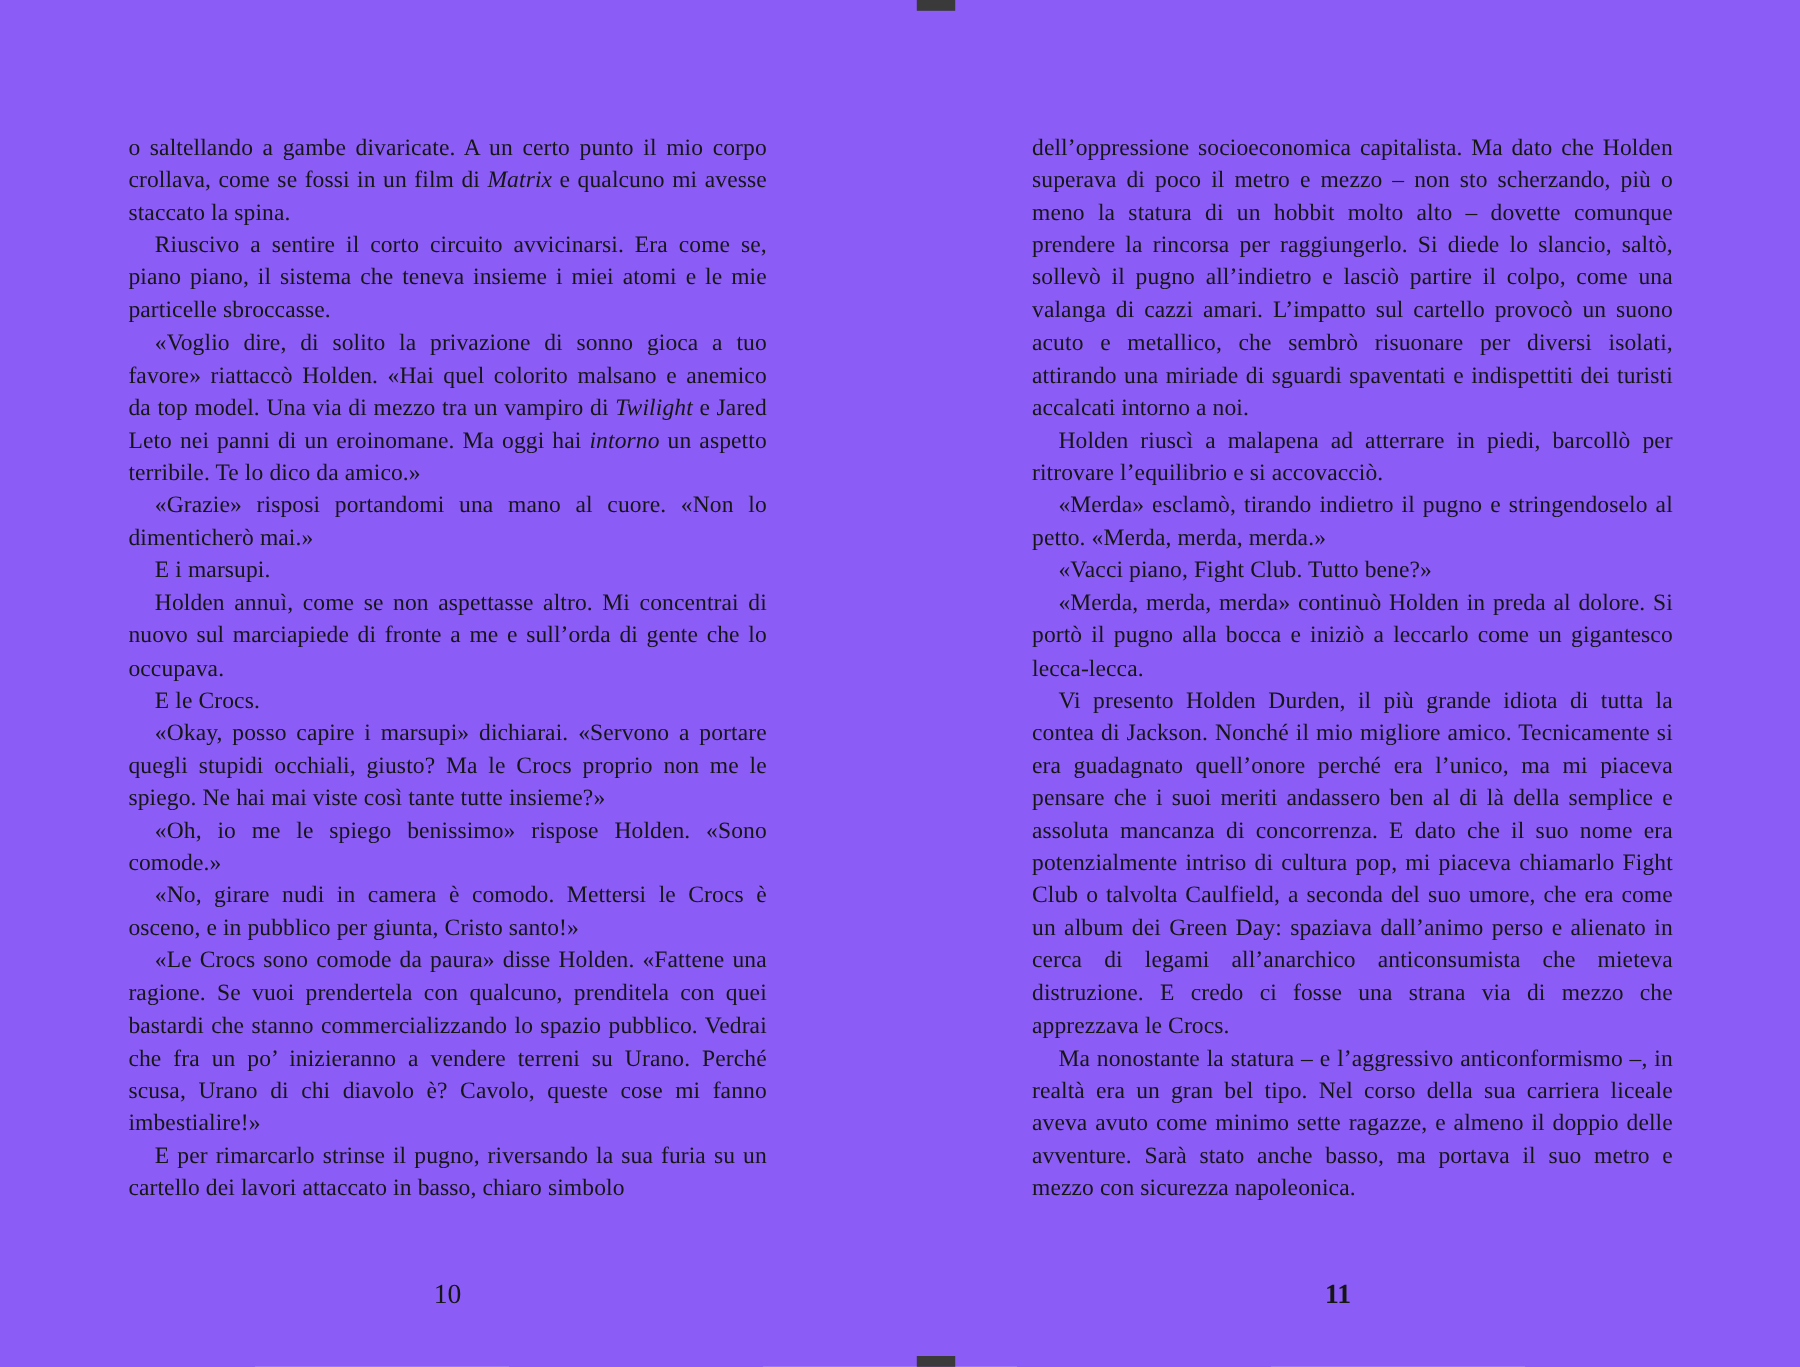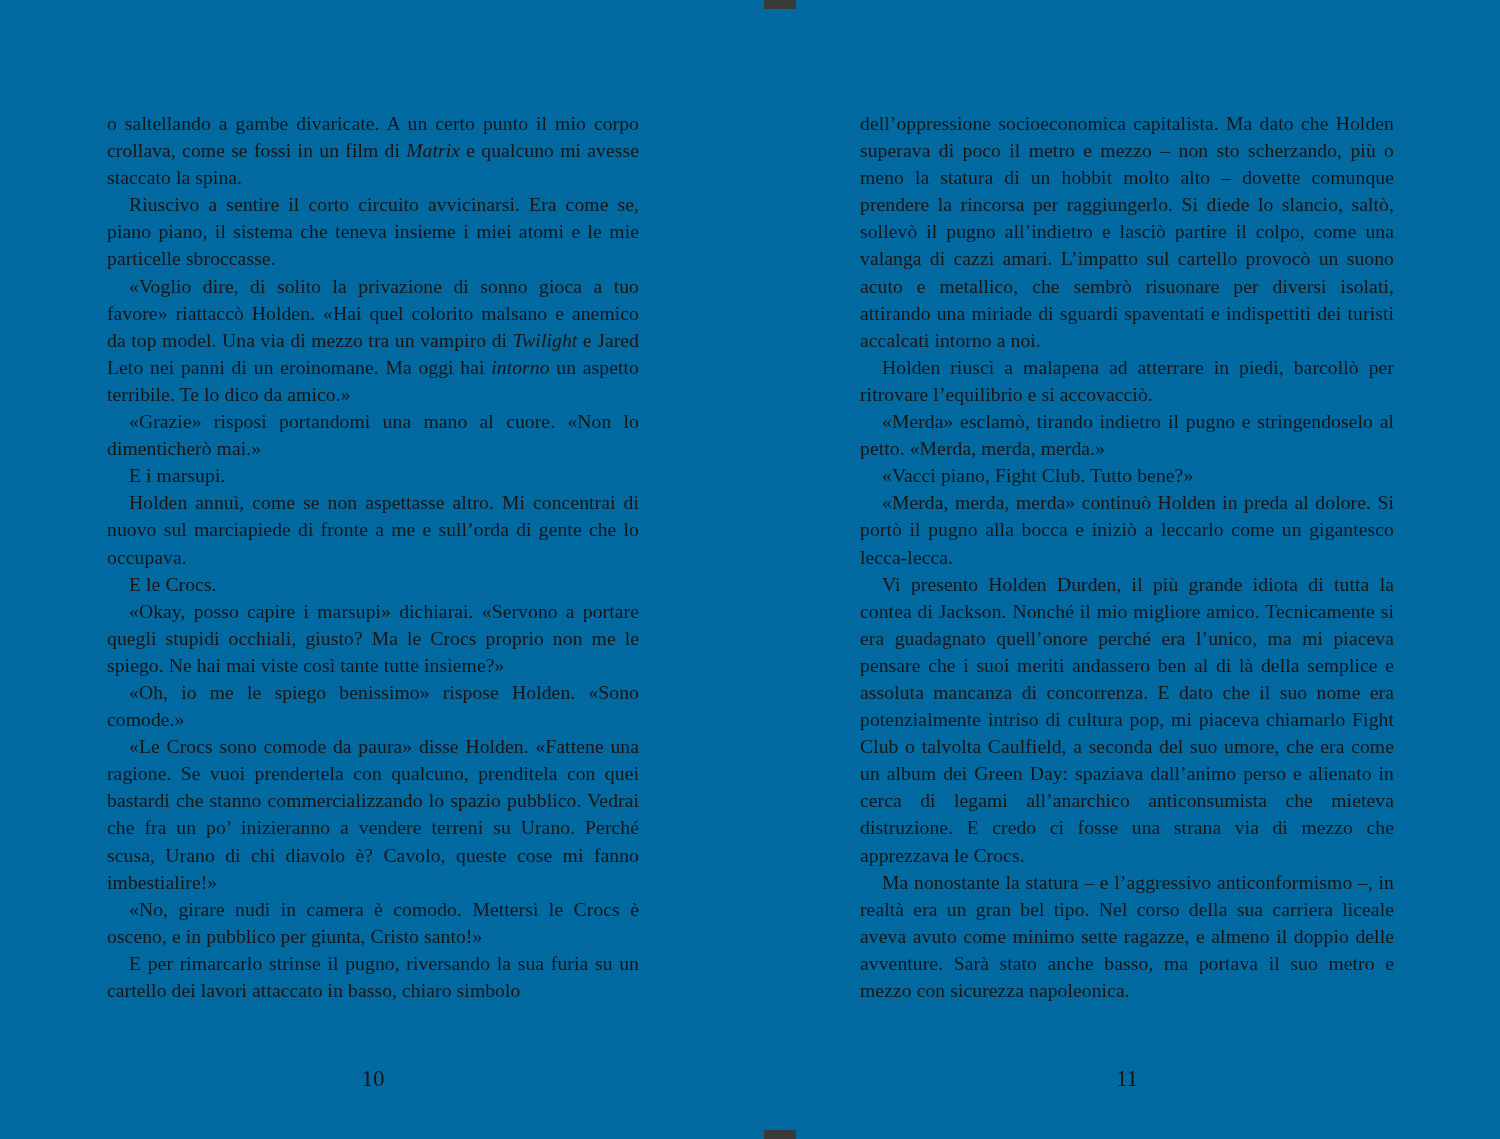--- a/index.html
+++ b/index.html
@@ -8,21 +8,21 @@
     background: #ffffff;
     font-family: "Liberation Serif", serif;
     color: #161616;
     position: relative;
     overflow: hidden;
   }
   .spread {
     position: relative;
     width: 1500px;
     height: 1139px;
-    background: #0369a1;
+    background: #8b5cf6;
   }
   .page {
     position: absolute;
     top: 0;
     width: 750px;
     height: 1139px;
   }
   .page-left  { left: 0; }
   .page-right { left: 750px; }
 
@@ -44,21 +44,21 @@
   .text-block em { font-style: italic; }
 
   .pagenum {
     position: absolute;
     top: 1066px;
     text-align: center;
     font-size: 23px;
     color: #161616;
   }
   .page-left  .pagenum { left: 107px; width: 532px; }
-  .page-right .pagenum { left: 110px; width: 534px; }
+  .page-right .pagenum { left: 98px; width: 534px; font-weight: bold; }
 
   .print-mark {
     position: absolute;
     left: 764px;
     width: 32px;
     height: 9px;
     background: #3a3a3a;
   }
   .print-mark-top    { top: 0; }
   .print-mark-bottom { bottom: 0; }
@@ -74,22 +74,22 @@
     <div class="text-block">
         <p><span>o saltellando a gambe divaricate. A un certo punto il mio corpo crollava, come se fossi in un film di </span><em>Matrix</em><span> e qualcuno mi avesse staccato la spina.</span></p>
         <p class="indent"><span>Riuscivo a sentire il corto circuito avvicinarsi. Era come se, piano piano, il sistema che teneva insieme i miei atomi e le mie particelle sbroccasse.</span></p>
         <p class="indent"><span>«Voglio dire, di solito la privazione di sonno gioca a tuo favore» riattaccò Holden. «Hai quel colorito malsano e anemico da top model. Una via di mezzo tra un vampiro di </span><em>Twilight</em><span> e Jared Leto nei panni di un eroinomane. Ma oggi hai </span><em>intorno</em><span> un aspetto terribile. Te lo dico da amico.»</span></p>
         <p class="indent"><span>«Grazie» risposi portandomi una mano al cuore. «Non lo dimenticherò mai.»</span></p>
         <p class="indent"><span>E i marsupi.</span></p>
         <p class="indent"><span>Holden annuì, come se non aspettasse altro. Mi concentrai di nuovo sul marciapiede di fronte a me e sull’orda di gente che lo occupava.</span></p>
         <p class="indent"><span>E le Crocs.</span></p>
         <p class="indent"><span>«Okay, posso capire i marsupi» dichiarai. «Servono a portare quegli stupidi occhiali, giusto? Ma le Crocs proprio non me le spiego. Ne hai mai viste così tante tutte insieme?»</span></p>
         <p class="indent"><span>«Oh, io me le spiego benissimo» rispose Holden. «Sono comode.»</span></p>
+        <p class="indent"><span>«No, girare nudi in camera è comodo. Mettersi le Crocs è osceno, e in pubblico per giunta, Cristo santo!»</span></p>
         <p class="indent"><span>«Le Crocs sono comode da paura» disse Holden. «Fattene una ragione. Se vuoi prendertela con qualcuno, prenditela con quei bastardi che stanno commercializzando lo spazio pubblico. Vedrai che fra un po’ inizieranno a vendere terreni su Urano. Perché scusa, Urano di chi diavolo è? Cavolo, queste cose mi fanno imbestialire!»</span></p>
-        <p class="indent"><span>«No, girare nudi in camera è comodo. Mettersi le Crocs è osceno, e in pubblico per giunta, Cristo santo!»</span></p>
         <p class="indent"><span>E per rimarcarlo strinse il pugno, riversando la sua furia su un cartello dei lavori attaccato in basso, chiaro simbolo</span></p>
       </div>
     <div class="pagenum">10</div>
   </div>
 
   <div class="page page-right">
     <div class="text-block">
         <p><span>dell’oppressione socioeconomica capitalista. Ma dato che Holden superava di poco il metro e mezzo – non sto scherzando, più o meno la statura di un hobbit molto alto – dovette comunque prendere la rincorsa per raggiungerlo. Si diede lo slancio, saltò, sollevò il pugno all’indietro e lasciò partire il colpo, come una valanga di cazzi amari. L’impatto sul cartello provocò un suono acuto e metallico, che sembrò risuonare per diversi isolati, attirando una miriade di sguardi spaventati e indispettiti dei turisti accalcati intorno a noi.</span></p>
         <p class="indent"><span>Holden riuscì a malapena ad atterrare in piedi, barcollò per ritrovare l’equilibrio e si accovacciò.</span></p>
         <p class="indent"><span>«Merda» esclamò, tirando indietro il pugno e stringendoselo al petto. «Merda, merda, merda.»</span></p>

